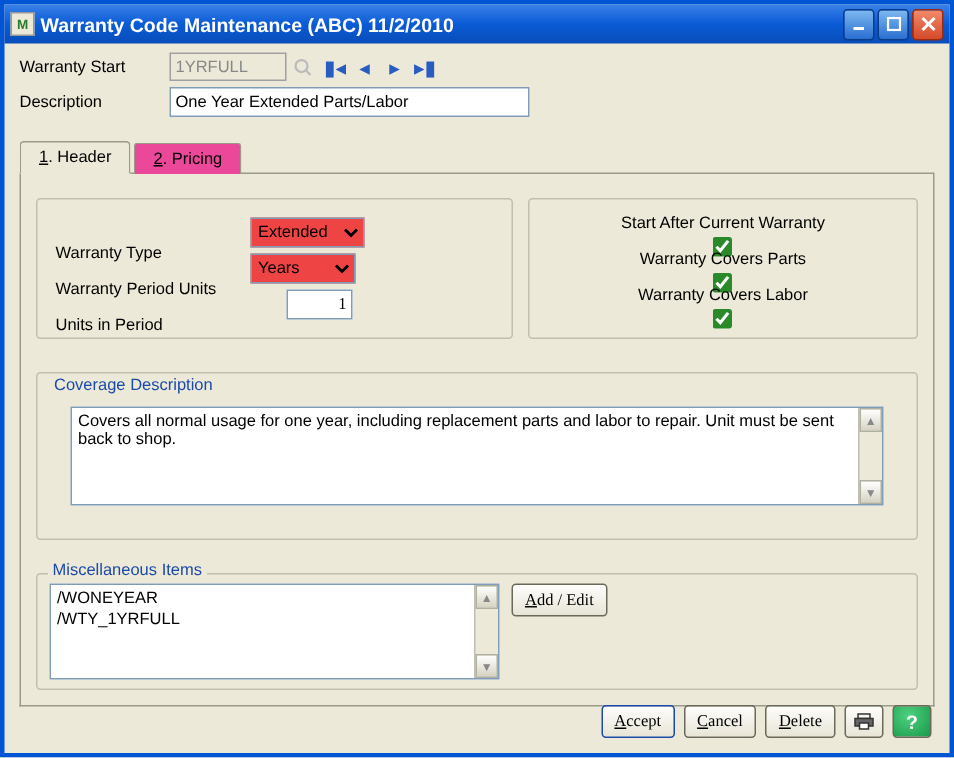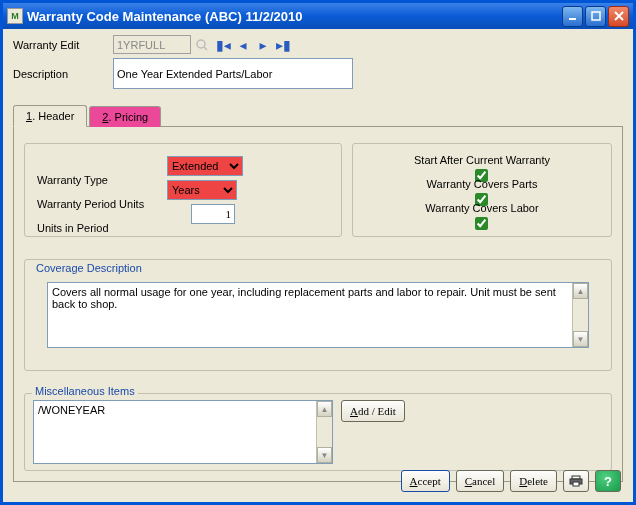--- a/index.html
+++ b/index.html
@@ -99,21 +99,21 @@
   }
   .nav-icon {
     color: #2a5bc0;
     cursor: pointer;
     font-size: 14px;
     width: 14px;
     text-align: center;
   }
   .desc-input {
     width: 240px;
-    height: 31px;
+    height: 20px;
     border: 1px solid #7f9db9;
     background: #fff;
     padding: 1px 3px;
     font-family: Tahoma, Arial, sans-serif;
     font-size: 11px;
   }
   .tabs {
     margin-top: 16px;
     border-bottom: 1px solid #9a9a8a;
     display: flex;
@@ -336,21 +336,21 @@
     <div class="winbtn close">
       <svg width="10" height="10">
           <line x1="1" y1="1" x2="9" y2="9" stroke="#fff" stroke-width="2"></line>
           <line x1="9" y1="1" x2="1" y2="9" stroke="#fff" stroke-width="2"></line>
         </svg>
     </div>
   </div>
 
   <div class="content">
     <div class="row">
-      <span class="lbl">Warranty Edit</span>
+      <span class="lbl">Warranty Start</span>
       <span class="field-disabled">1YRFULL</span>
       <span class="lookup-icon">
         <svg width="14" height="14" viewBox="0 0 14 14">
             <circle cx="6" cy="6" r="4" fill="none" stroke="#bbb" stroke-width="1.5"></circle>
             <line x1="9" y1="9" x2="12" y2="12" stroke="#bbb" stroke-width="1.5"></line>
           </svg>
       </span>
       <div class="nav-icons">
         <span class="nav-icon">▮◂</span>
         <span class="nav-icon">◂</span>
@@ -423,20 +423,21 @@
           </div>
         </div>
       </div>
 
       <div class="misc">
         <div class="misc-inner">
           <span class="group-legend">Miscellaneous Items</span>
           <div class="misc-list">
             <div class="misc-list-content">
               <div>/WONEYEAR</div>
+              <div>/WTY_1YRFULL</div>
             </div>
             <div class="sb-v">
               <div class="sb-btn">▲</div>
               <div class="sb-btn">▼</div>
             </div>
           </div>
           <button class="btn">
             <span class="mn">A</span><span>dd / Edit</span>
           </button>
         </div>

